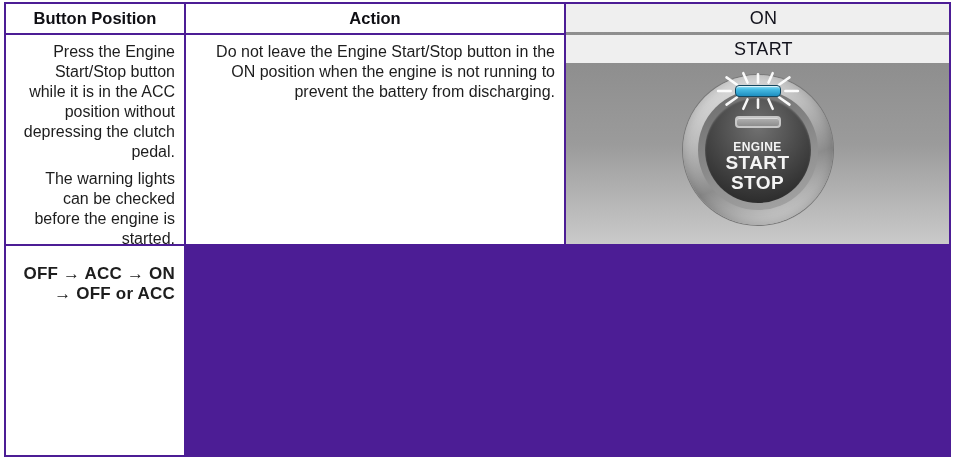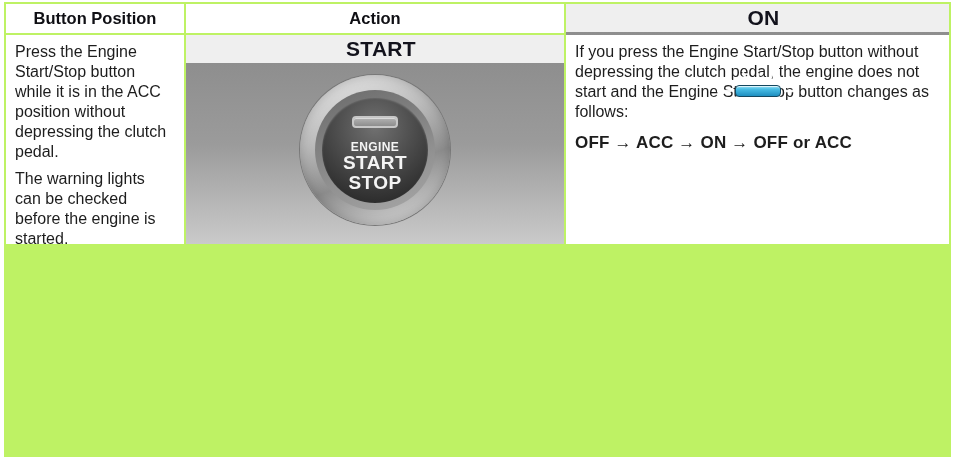--- a/index.html
+++ b/index.html
@@ -3,36 +3,36 @@
 <meta charset="utf-8">
 <style>
   html,body{margin:0;padding:0;background:#ffffff;}
   .page{
     position:relative;width:956px;height:459px;background:#ffffff;
     font-family:"Liberation Sans","DejaVu Sans",sans-serif;color:#1d1d1d;
     overflow:hidden;
   }
   .grid{
     position:absolute;top:2px;left:4px;right:5px;bottom:2px;
-    background:#bef264;padding:2px;display:grid;gap:2px;
+    background:#4c1d95;padding:2px;display:grid;gap:2px;
     grid-template-columns:178px 378px 1fr;
     grid-template-rows:29px 209px 1fr;
   }
   .cell{background:#ffffff;min-width:0;min-height:0;}
   .hcell{display:flex;align-items:center;justify-content:center;
     font-weight:bold;font-size:16.5px;color:#0f0f14;}
   .text-cell{padding:7px 9px 0 9px;font-size:16px;line-height:20px;}
-  .text-cell p{margin:0 0 7px 0;}
+  .text-cell p{margin:0 0 7px 0;text-align:right;}
   .text-cell p.em{font-weight:bold;font-size:17px;margin-top:11px;letter-spacing:.2px;}
 
   
   .pos-cell{display:flex;flex-direction:column;}
   .pos-label{height:28px;flex:0 0 28px;background:#efefef;display:flex;
-    align-items:center;justify-content:center;font-weight:bold;
-    font-size:21px;color:#12121c;letter-spacing:.3px;padding-left:12px;}
+    align-items:center;justify-content:center;font-weight:normal;
+    font-size:18px;color:#12121c;letter-spacing:.3px;padding-left:12px;}
   .photo{flex:1;background:linear-gradient(180deg,#8e8e8e 0%,#9b9b9b 45%,#cacaca 100%);
     display:flex;align-items:flex-start;justify-content:center;}
 
   
   .btn-outer{margin-top:12px;width:150px;height:150px;border-radius:50%;
     background:linear-gradient(160deg,#ececec 0%,#bdbdbd 35%,#8d8d8d 62%,#e3e3e3 100%);
     box-shadow:0 0 0 1px #787878, inset 0 0 12px rgba(0,0,0,.22);
     display:flex;align-items:center;justify-content:center;}
   .btn-recess{width:120px;height:120px;border-radius:50%;
     background:linear-gradient(160deg,#6b6b6b,#a7a7a7);
@@ -92,37 +92,39 @@
               <div class="btn-stop">STOP</div>
             </div>
           </div>
         </div>
       </div>
     </div>
     <div class="cell text-cell">
       <p>Press the Engine Start/Stop button while it is in the ACC position without depressing the clutch pedal.</p>
       <p>The warning lights can be checked before the engine is started.</p>
     </div>
+    <div class="cell text-cell">
+      <p>Do not leave the Engine Start/Stop button in the ON position when the engine is not run­ning to prevent the battery from discharging.</p>
+    </div>
 
     <div class="cell pos-cell">
       <div class="pos-label">START</div>
       <div class="photo">
         <div class="btn-outer">
           <div class="btn-recess">
             <div class="btn-face">
               <div class="ind-wrap ind-off">
                 <div class="ind-bar"></div>
               </div>
               <div class="btn-engine">ENGINE</div>
               <div class="btn-start">START</div>
               <div class="btn-stop">STOP</div>
             </div>
           </div>
         </div>
       </div>
     </div>
     <div class="cell text-cell">
-      <p>If you press the Engine Start/Stop button without depressing the clutch pedal, the engine does not start and the Engine Start/Stop button changes as follows:</p>
       <p class="em">OFF → ACC → ON → OFF or ACC</p>
     </div>
 
   </div>
 </div>
 
 </body></html>

